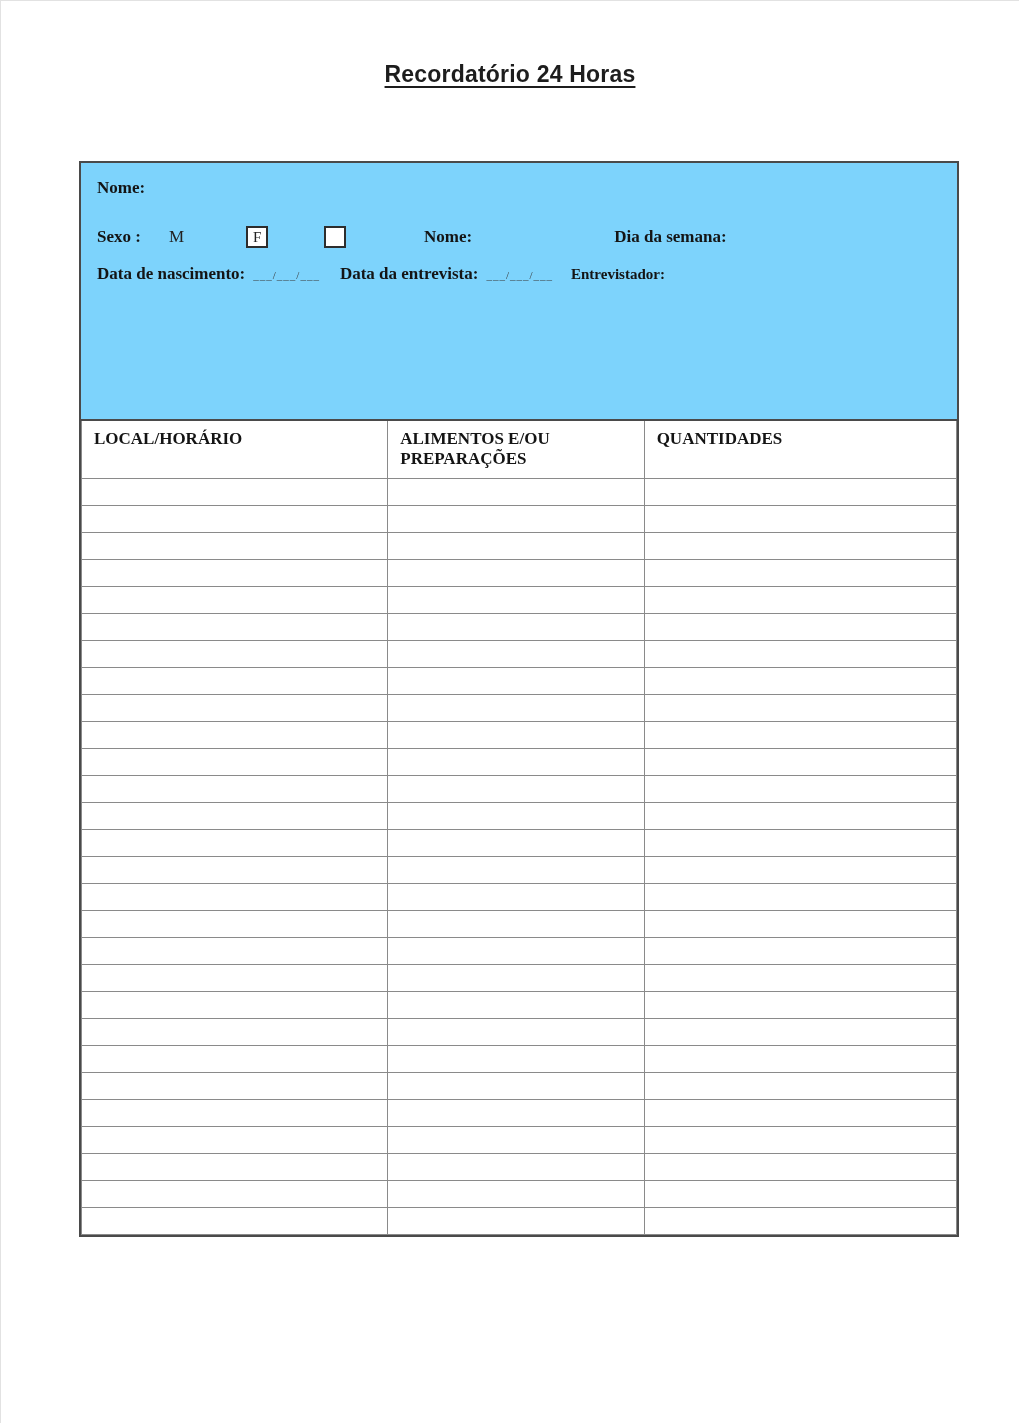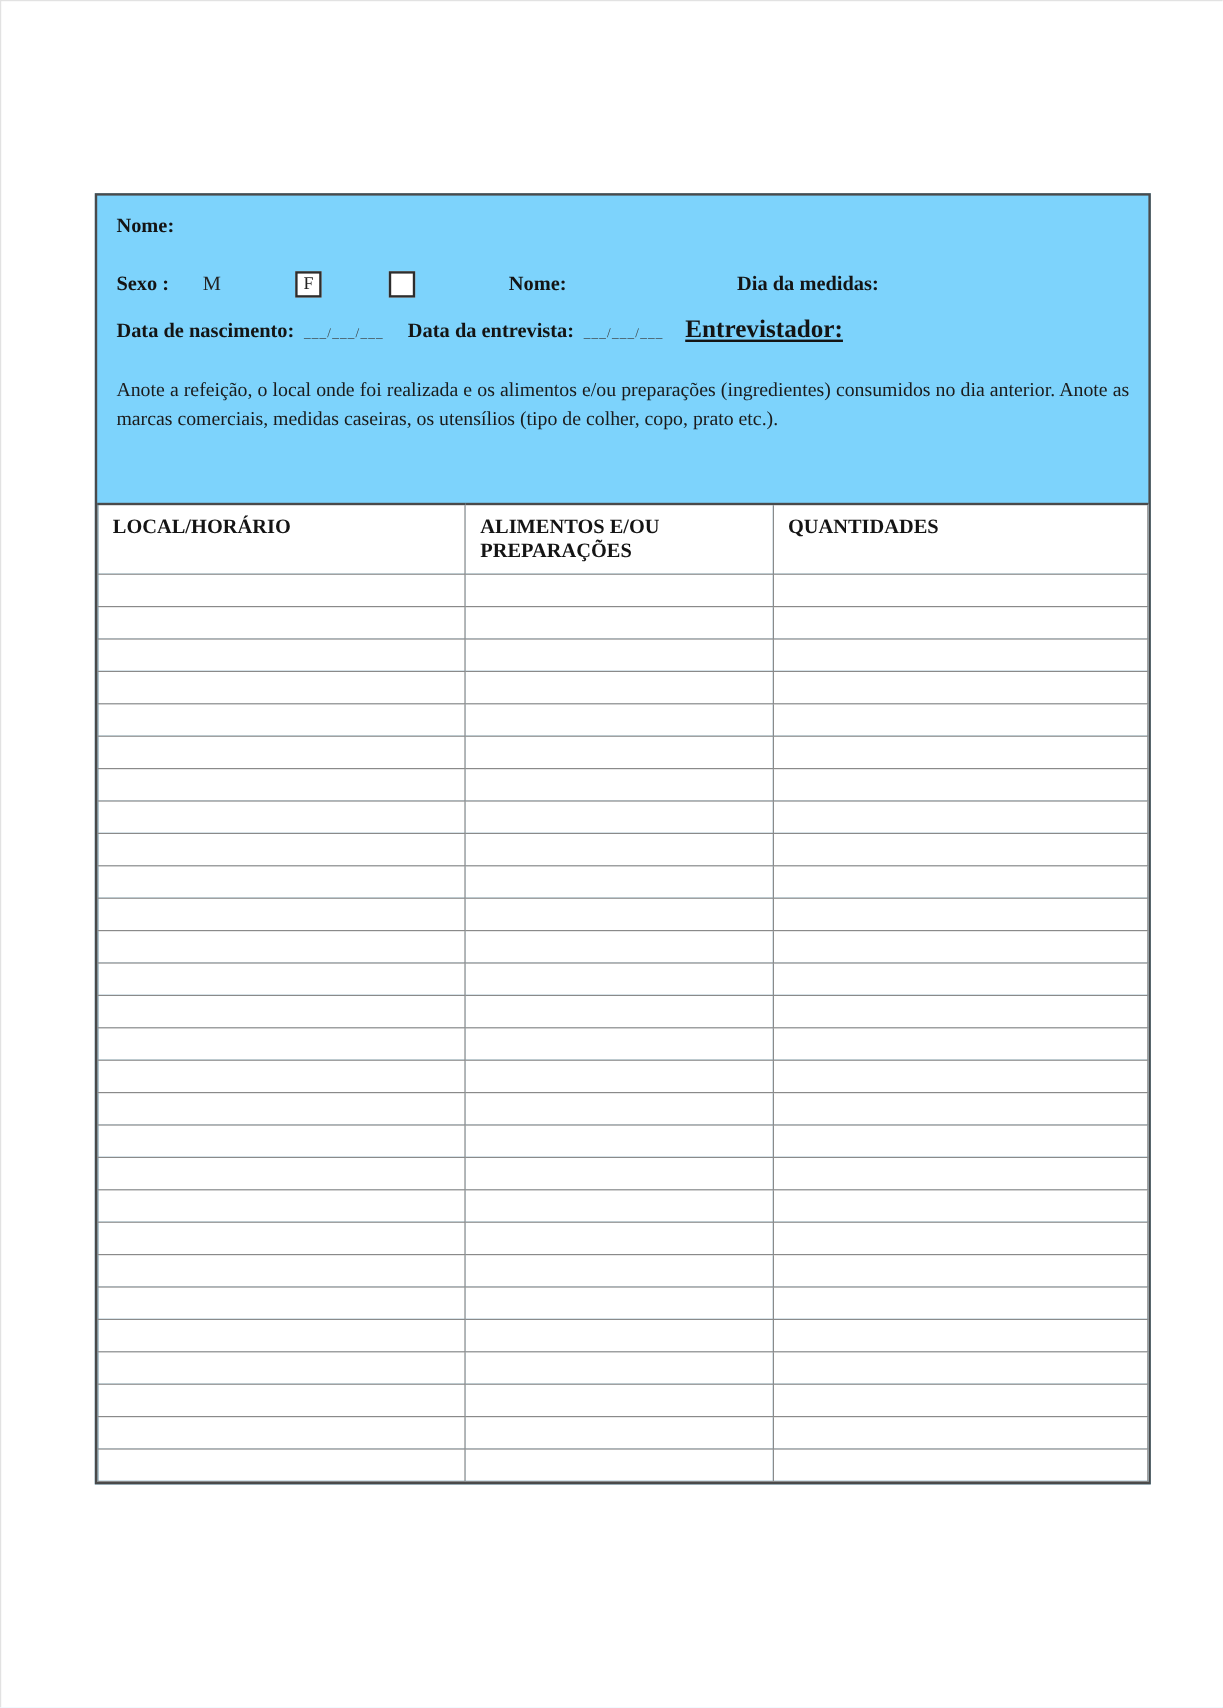--- a/index.html
+++ b/index.html
@@ -62,21 +62,21 @@
   .sp-m   { margin-left:28px; }
   .sp-cb1 { margin-left:62px; }
   .sp-cb2 { margin-left:56px; }
   .sp-id  { margin-left:78px; }
   .sp-ds  { margin-left:142px; }
   .data-line { display:flex; align-items:baseline; }
   .blank { color:#3a3a3a; letter-spacing:1px; font-size:11px; }
   .sp8  { margin-left:8px; }
   .sp20 { margin-left:20px; }
   .sp18 { margin-left:18px; }
-  .entrevistador { font-size:21px;text-decoration:underline; }
+  .entrevistador { font-size:15px; }
   .instructions {
     margin:24px 0 18px 0;
     font-size:16.5px;
     line-height:24px;
     text-align:justify;
     color:#1b1b1b;
   }
   table.recall {
     width:100%;
     border-collapse:collapse;
@@ -104,48 +104,48 @@
   }
   col.c1 { width:35%; }
   col.c2 { width:29.3%; }
   col.c3 { width:35.7%; }
 </style>
 </head>
 <body>
 
 <div class="page">
 
+  <div class="title">Recordatório 24 Horas</div>
 
   <div class="form-container">
 
     <div class="head-section">
 
       <div class="line">
         <span class="lbl">Nome:</span>
       </div>
 
 
       <div class="line sexo-line">
         <span class="lbl">Sexo :</span>
         <span class="val sp-m">M</span>
         <span class="cb sp-cb1">F</span>
         <span class="cb sp-cb2"></span>
         <span class="lbl sp-id">Nome:</span>
-        <span class="lbl sp-ds">Dia da medidas:</span>
+        <span class="lbl sp-ds">Dia da semana:</span>
       </div>
 
       <div class="line data-line">
         <span class="lbl">Data de nascimento:</span>
         <span class="blank sp8">___/___/___</span>
         <span class="lbl sp20">Data  da entrevista:</span>
         <span class="blank sp8">___/___/___</span>
         <span class="lbl sp18 entrevistador">Entrevistador:</span>
       </div>
 
-      <p class="instructions">Anote a refeição, o local onde foi realizada e os alimentos e/ou preparações (ingredientes) consumidos no dia anterior. Anote as marcas comerciais, medidas caseiras, os utensílios (tipo de colher, copo, prato etc.).</p>
 
     </div>
 
     <table class="recall">
       <colgroup>
         <col class="c1">
           <col class="c2">
           <col class="c3">
       </colgroup>
       <thead>

